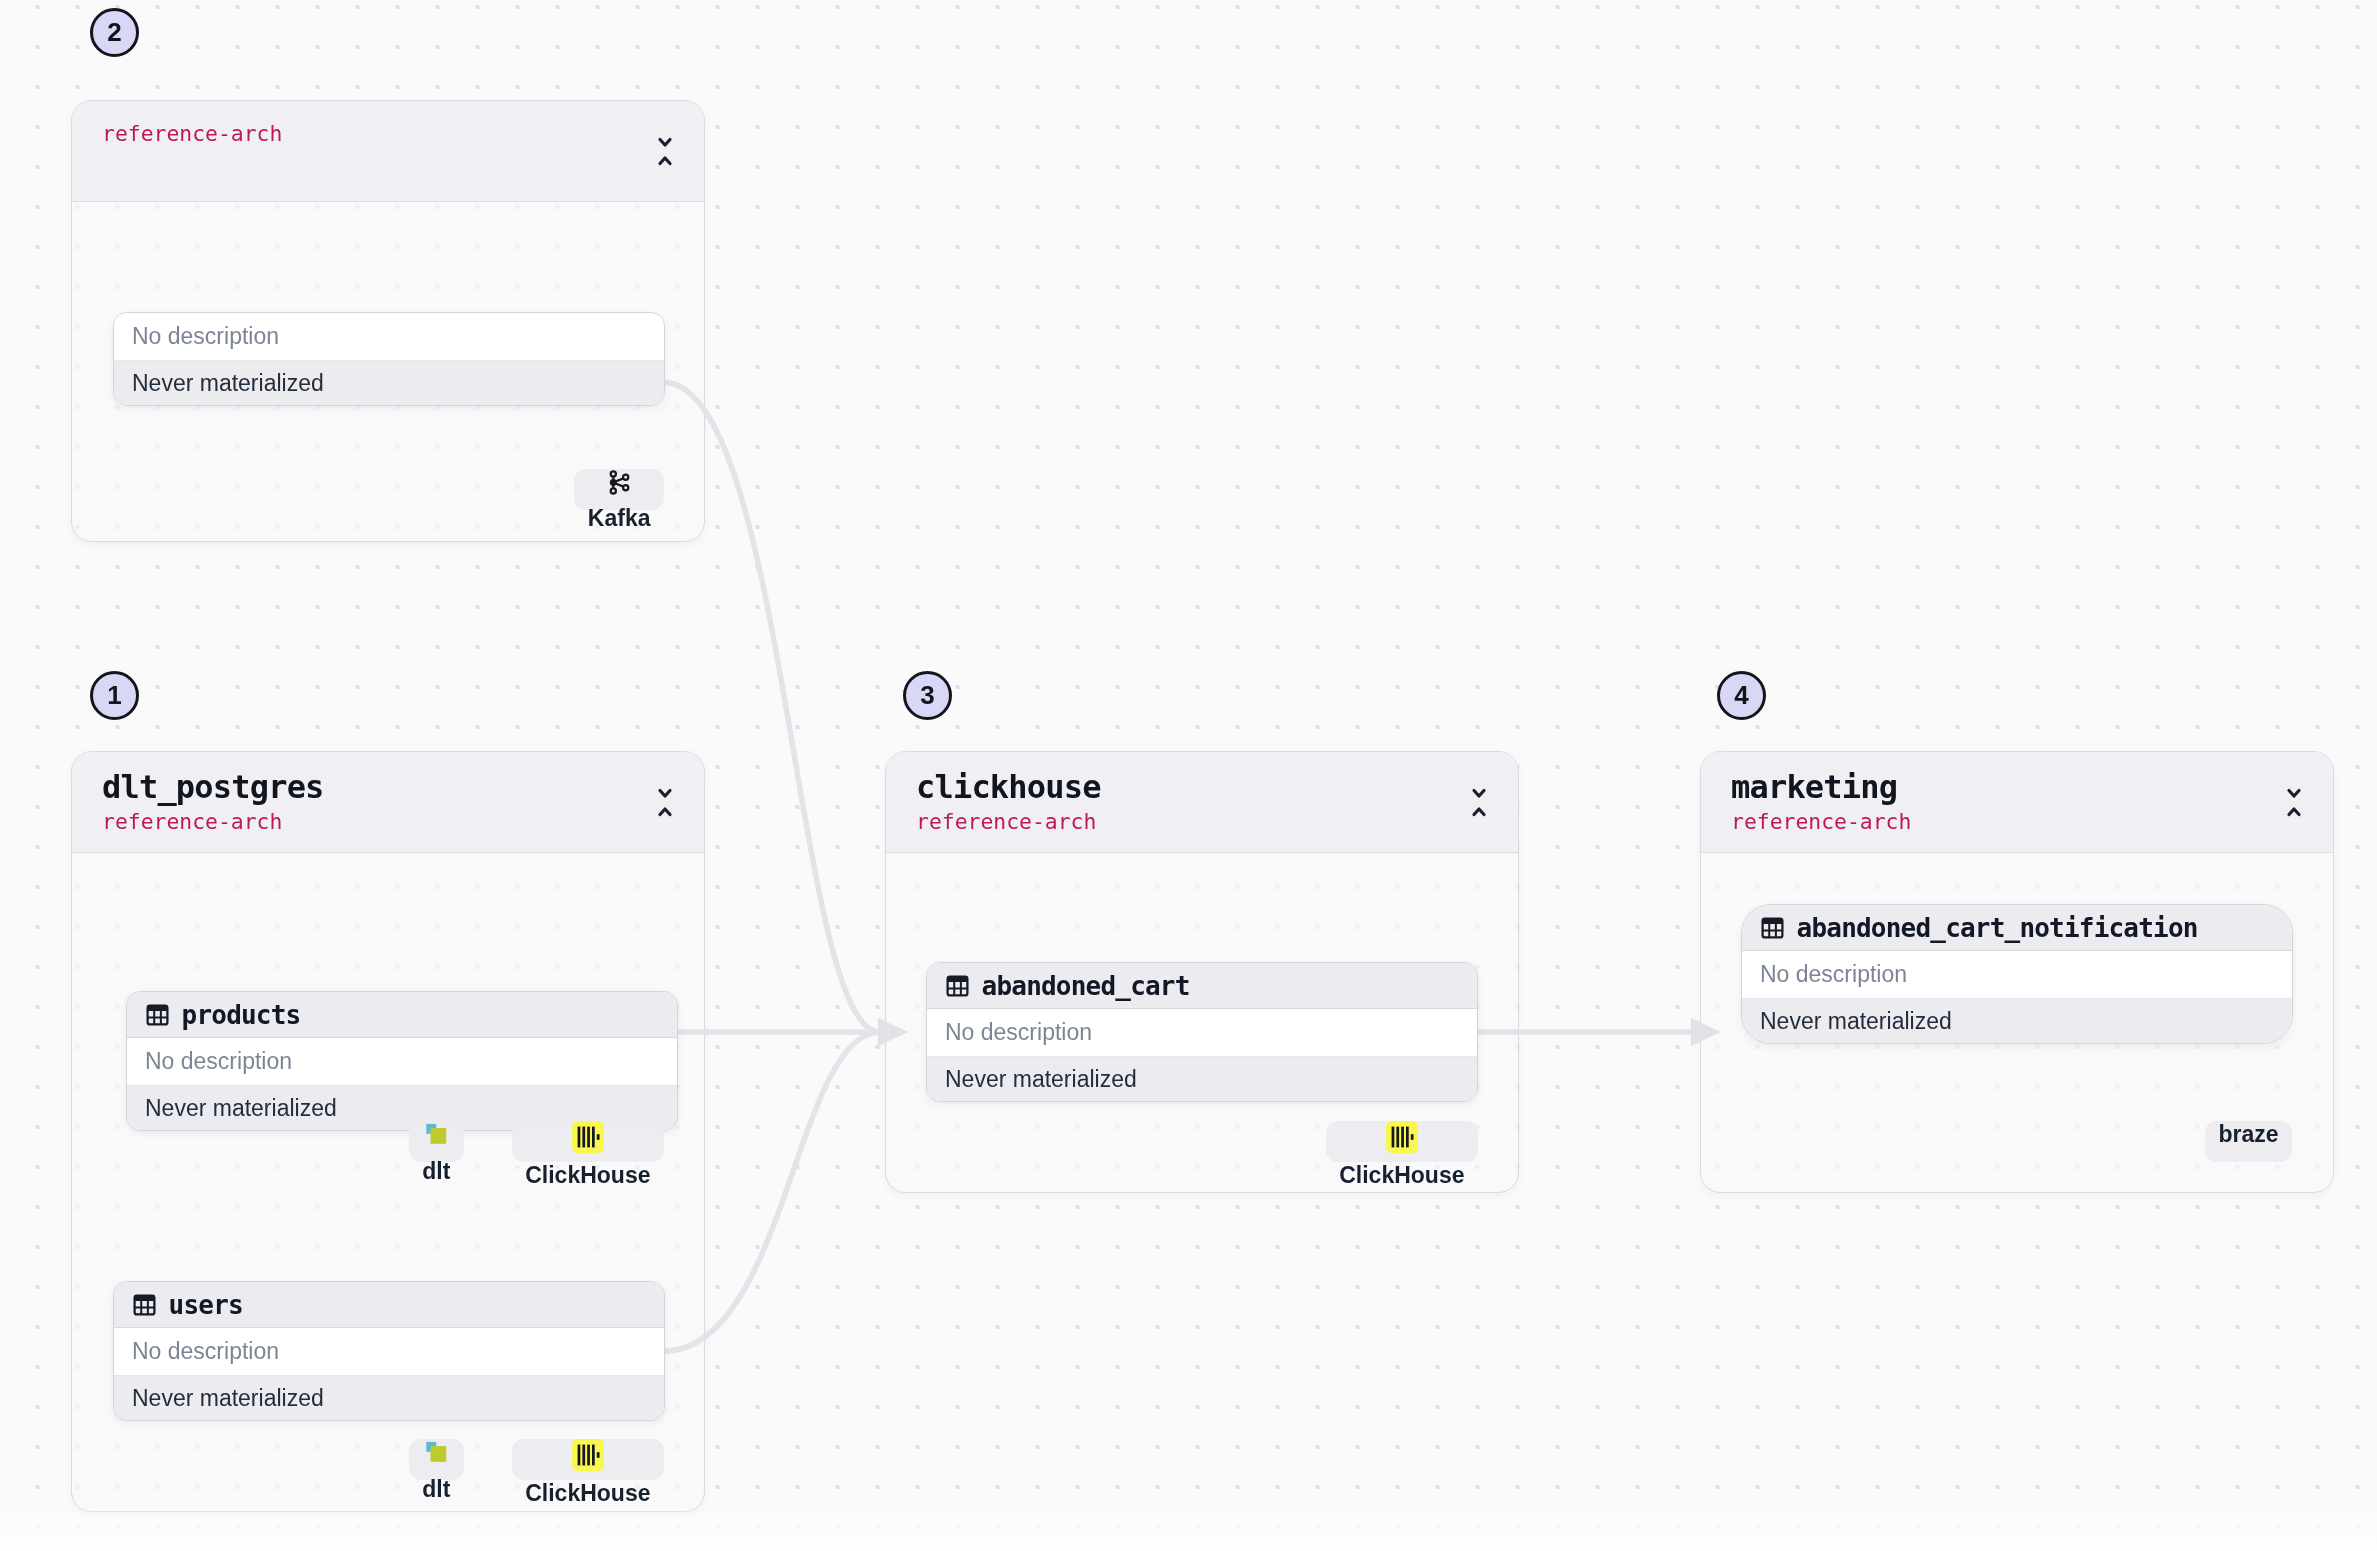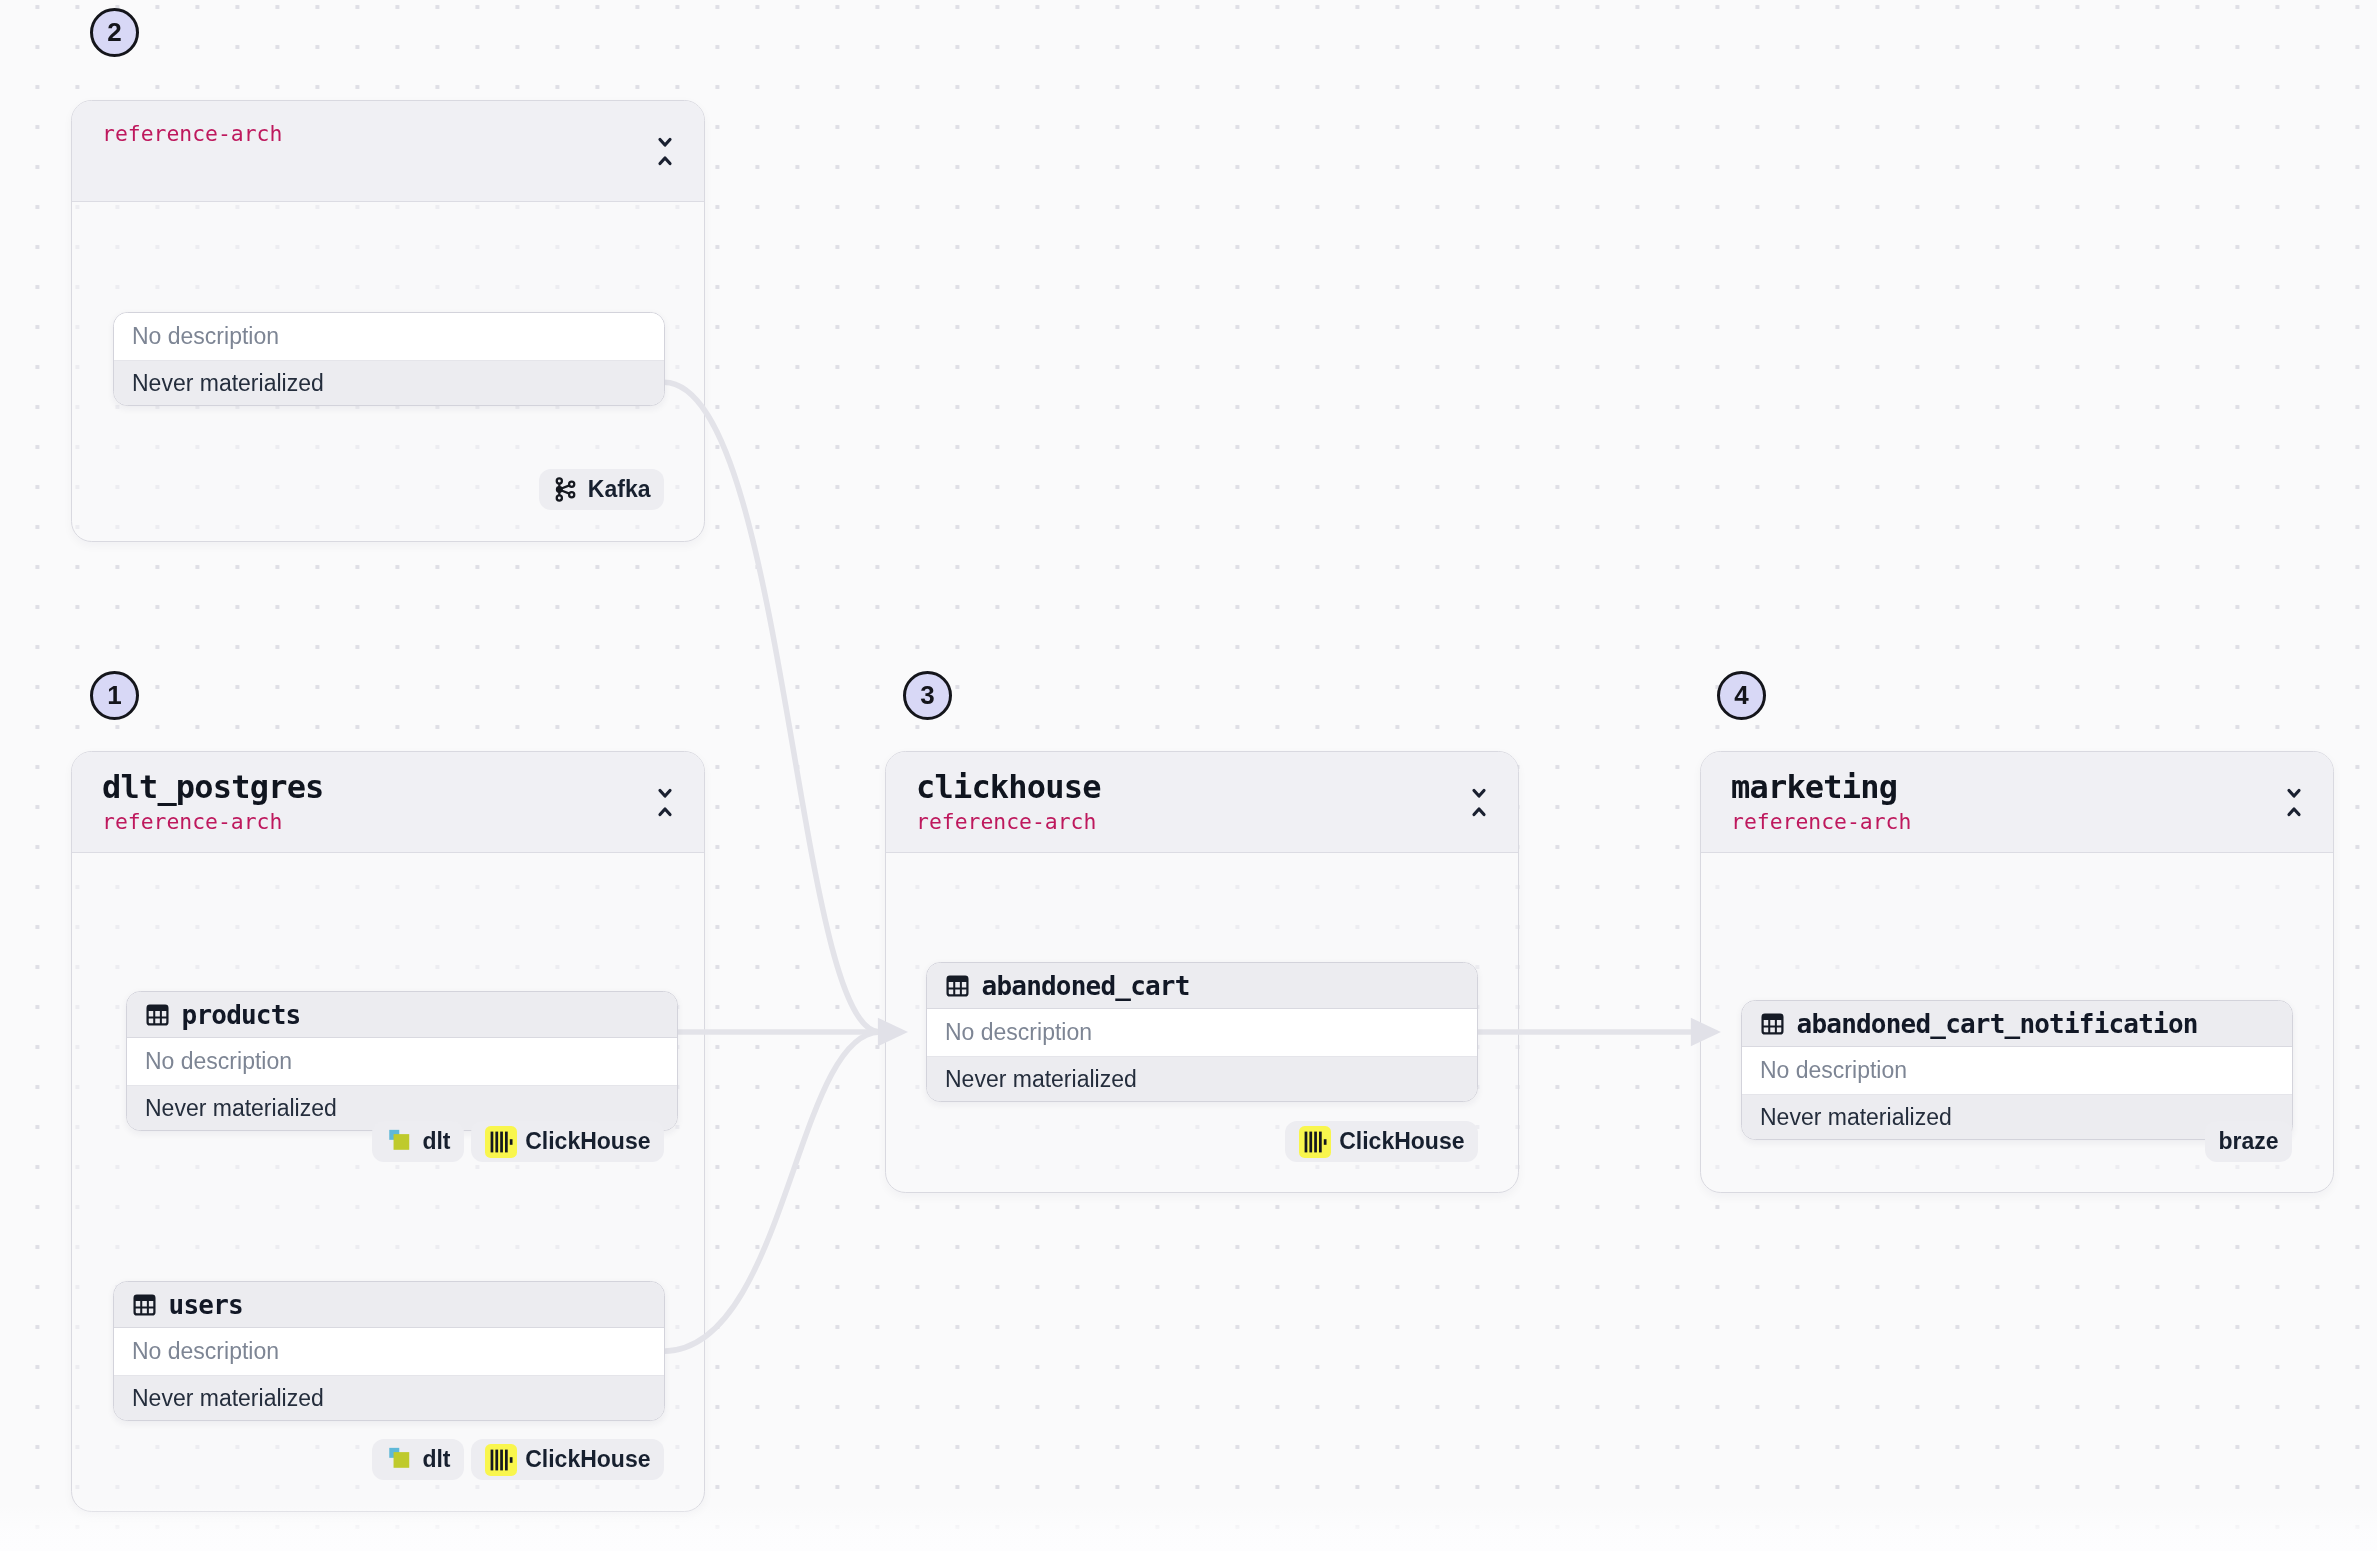--- a/index.html
+++ b/index.html
@@ -65,21 +65,21 @@
   .node-row-status {
     height:44px; background:#ececf0;
     display:flex; align-items:center; padding:0 18px;
     font-size:23px; color:#242d3c;
   }
   
   .tag {
     position:absolute; z-index:10; height:41px;
     display:inline-flex; align-items:center; gap:8.7px; padding:0 13.5px;
     background:#ededf1; border-radius:12px;
-    font-weight:bold; font-size:23px; color:#17202f; white-space:nowrap;
+    font-weight:bold; font-size:23px; color:#17202f; white-space:nowrap;flex-direction:column;
   }
   
   .step-badge {
     position:absolute; z-index:20; width:49px; height:49px;
     border-radius:50%; border:3.2px solid #14151b; background:#d8d8f6;
     display:flex; align-items:center; justify-content:center;
     font-weight:bold; font-size:26px; color:#14151b;
   }
   
   .edges { position:absolute; left:0; top:0; z-index:5; pointer-events:none; }
@@ -194,21 +194,21 @@
         <rect x="3.2" y="4.2" width="17.6" height="16.6" rx="2" fill="none" stroke="#161b26" stroke-width="2"></rect>
         <path d="M5 4.2 h14 a1.8 1.8 0 0 1 1.8 1.8 v2.8 H3.2 V6 A1.8 1.8 0 0 1 5 4.2 z" fill="#161b26"></path>
         <path d="M3.2 14.6 H20.8 M9.1 8.8 V20.8 M15 8.8 V20.8" stroke="#161b26" stroke-width="1.8" fill="none"></path>
       </svg>
       <span>abandoned_cart</span>
     </div>
     <div class="node-row-desc">No description</div>
     <div class="node-row-status">Never materialized</div>
   </div>
 
-  <div class="node" style="left:1741px; top:1000px;">
+  <div class="node" style="left:1741px; top:904px;border-radius:30px;">
     <div class="node-row-name">
       <svg class="icon" width="27" height="27" viewBox="0 0 24 24">
         <rect x="3.2" y="4.2" width="17.6" height="16.6" rx="2" fill="none" stroke="#161b26" stroke-width="2"></rect>
         <path d="M5 4.2 h14 a1.8 1.8 0 0 1 1.8 1.8 v2.8 H3.2 V6 A1.8 1.8 0 0 1 5 4.2 z" fill="#161b26"></path>
         <path d="M3.2 14.6 H20.8 M9.1 8.8 V20.8 M15 8.8 V20.8" stroke="#161b26" stroke-width="1.8" fill="none"></path>
       </svg>
       <span>abandoned_cart_notification</span>
     </div>
     <div class="node-row-desc">No description</div>
     <div class="node-row-status">Never materialized</div>

